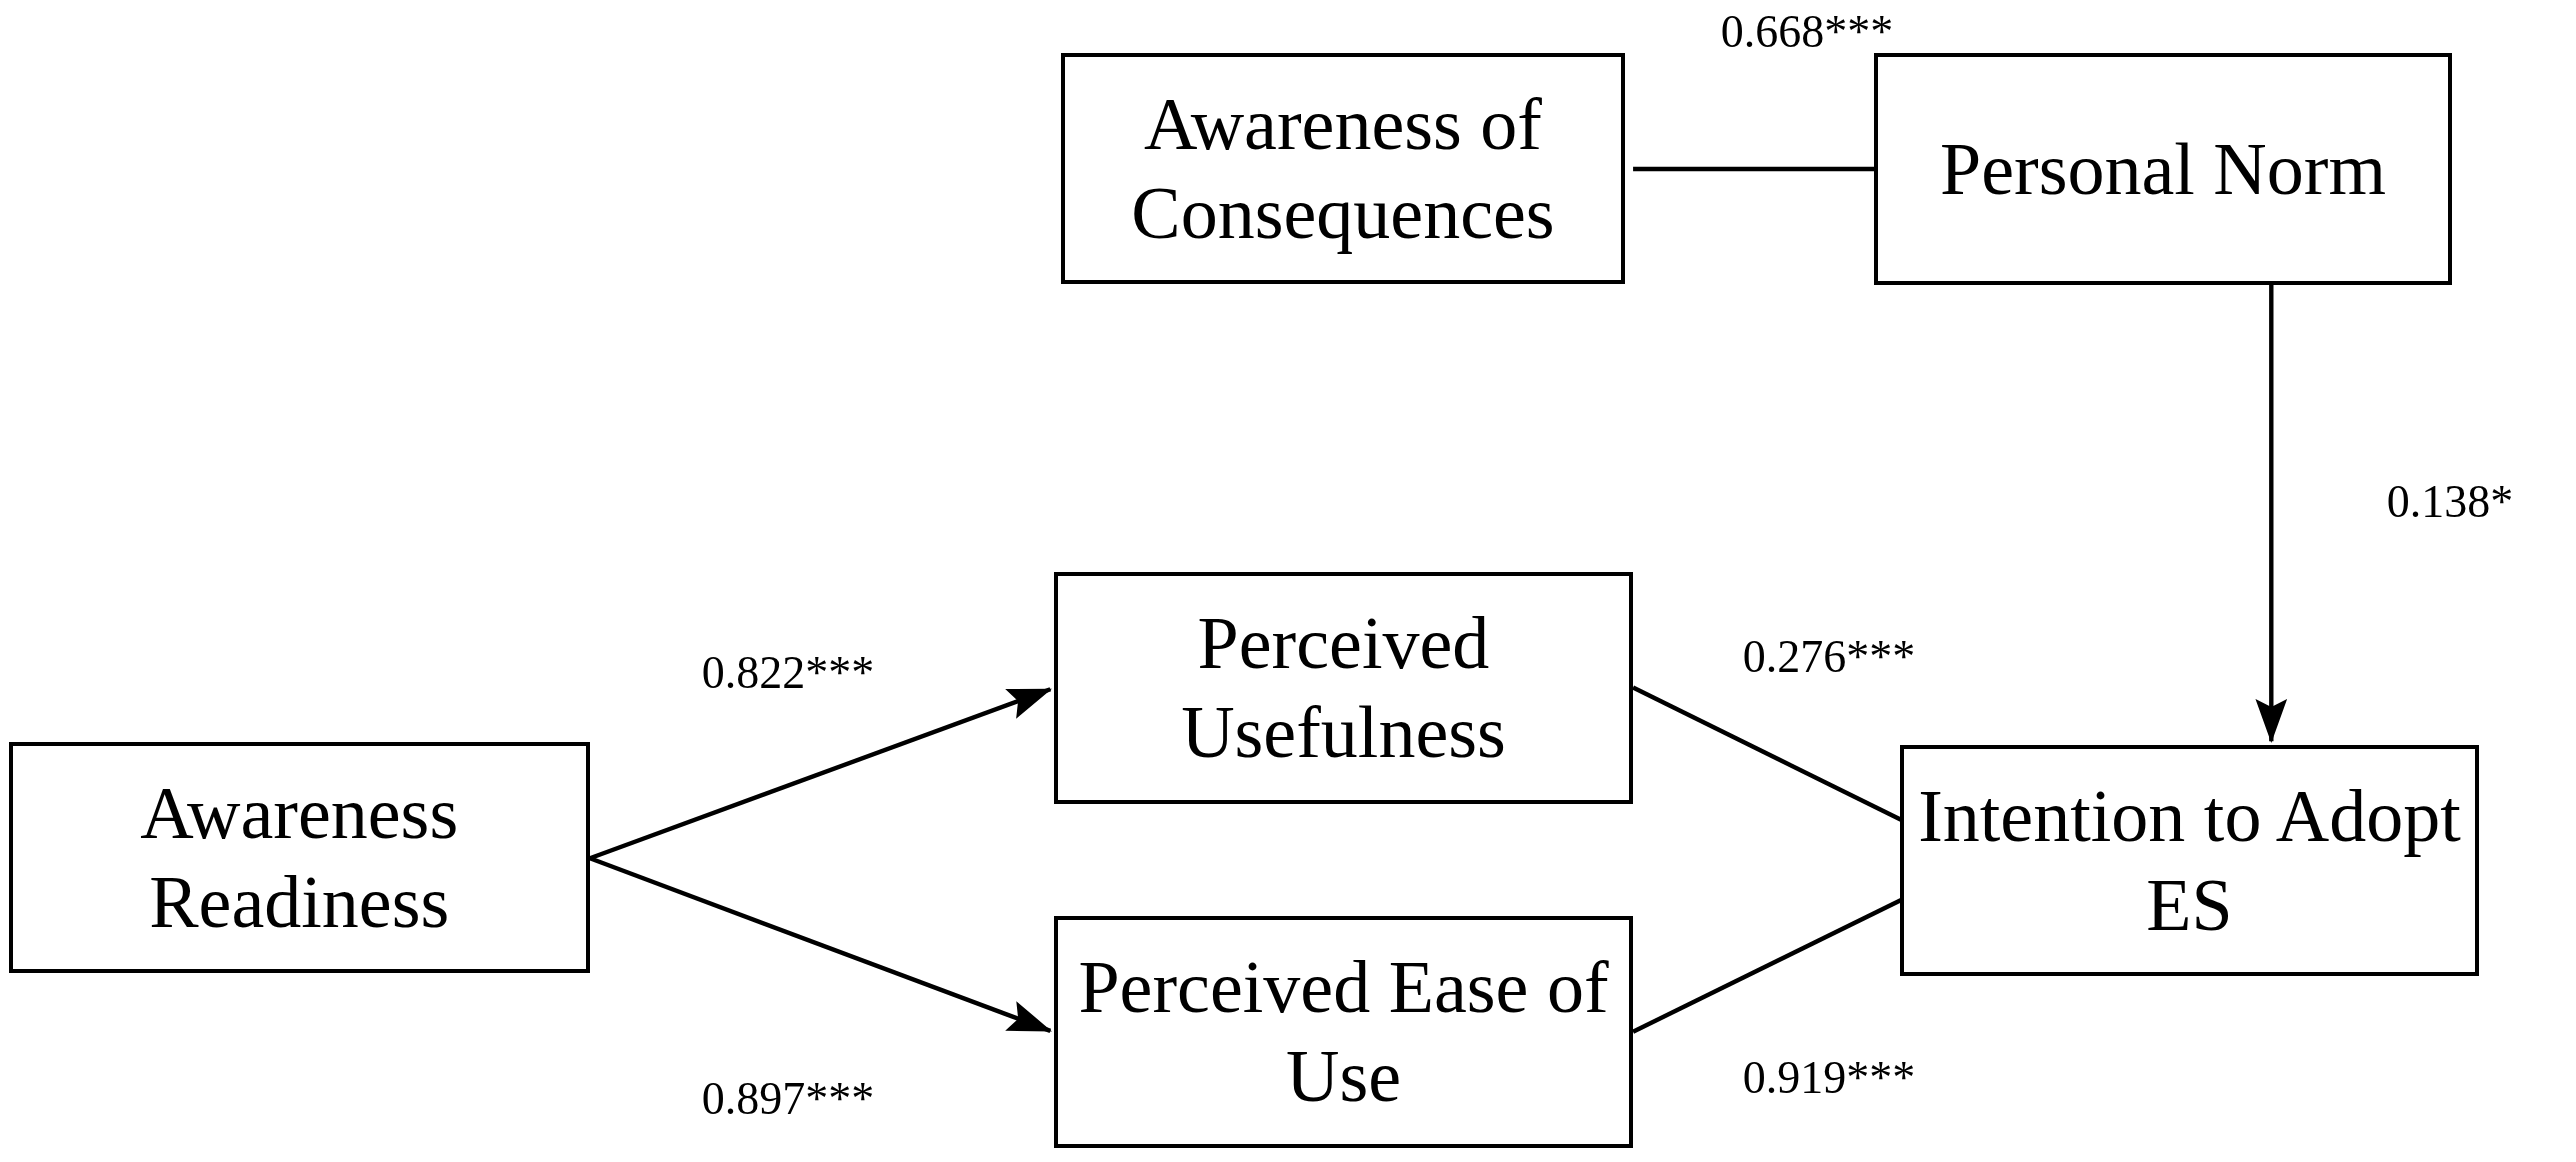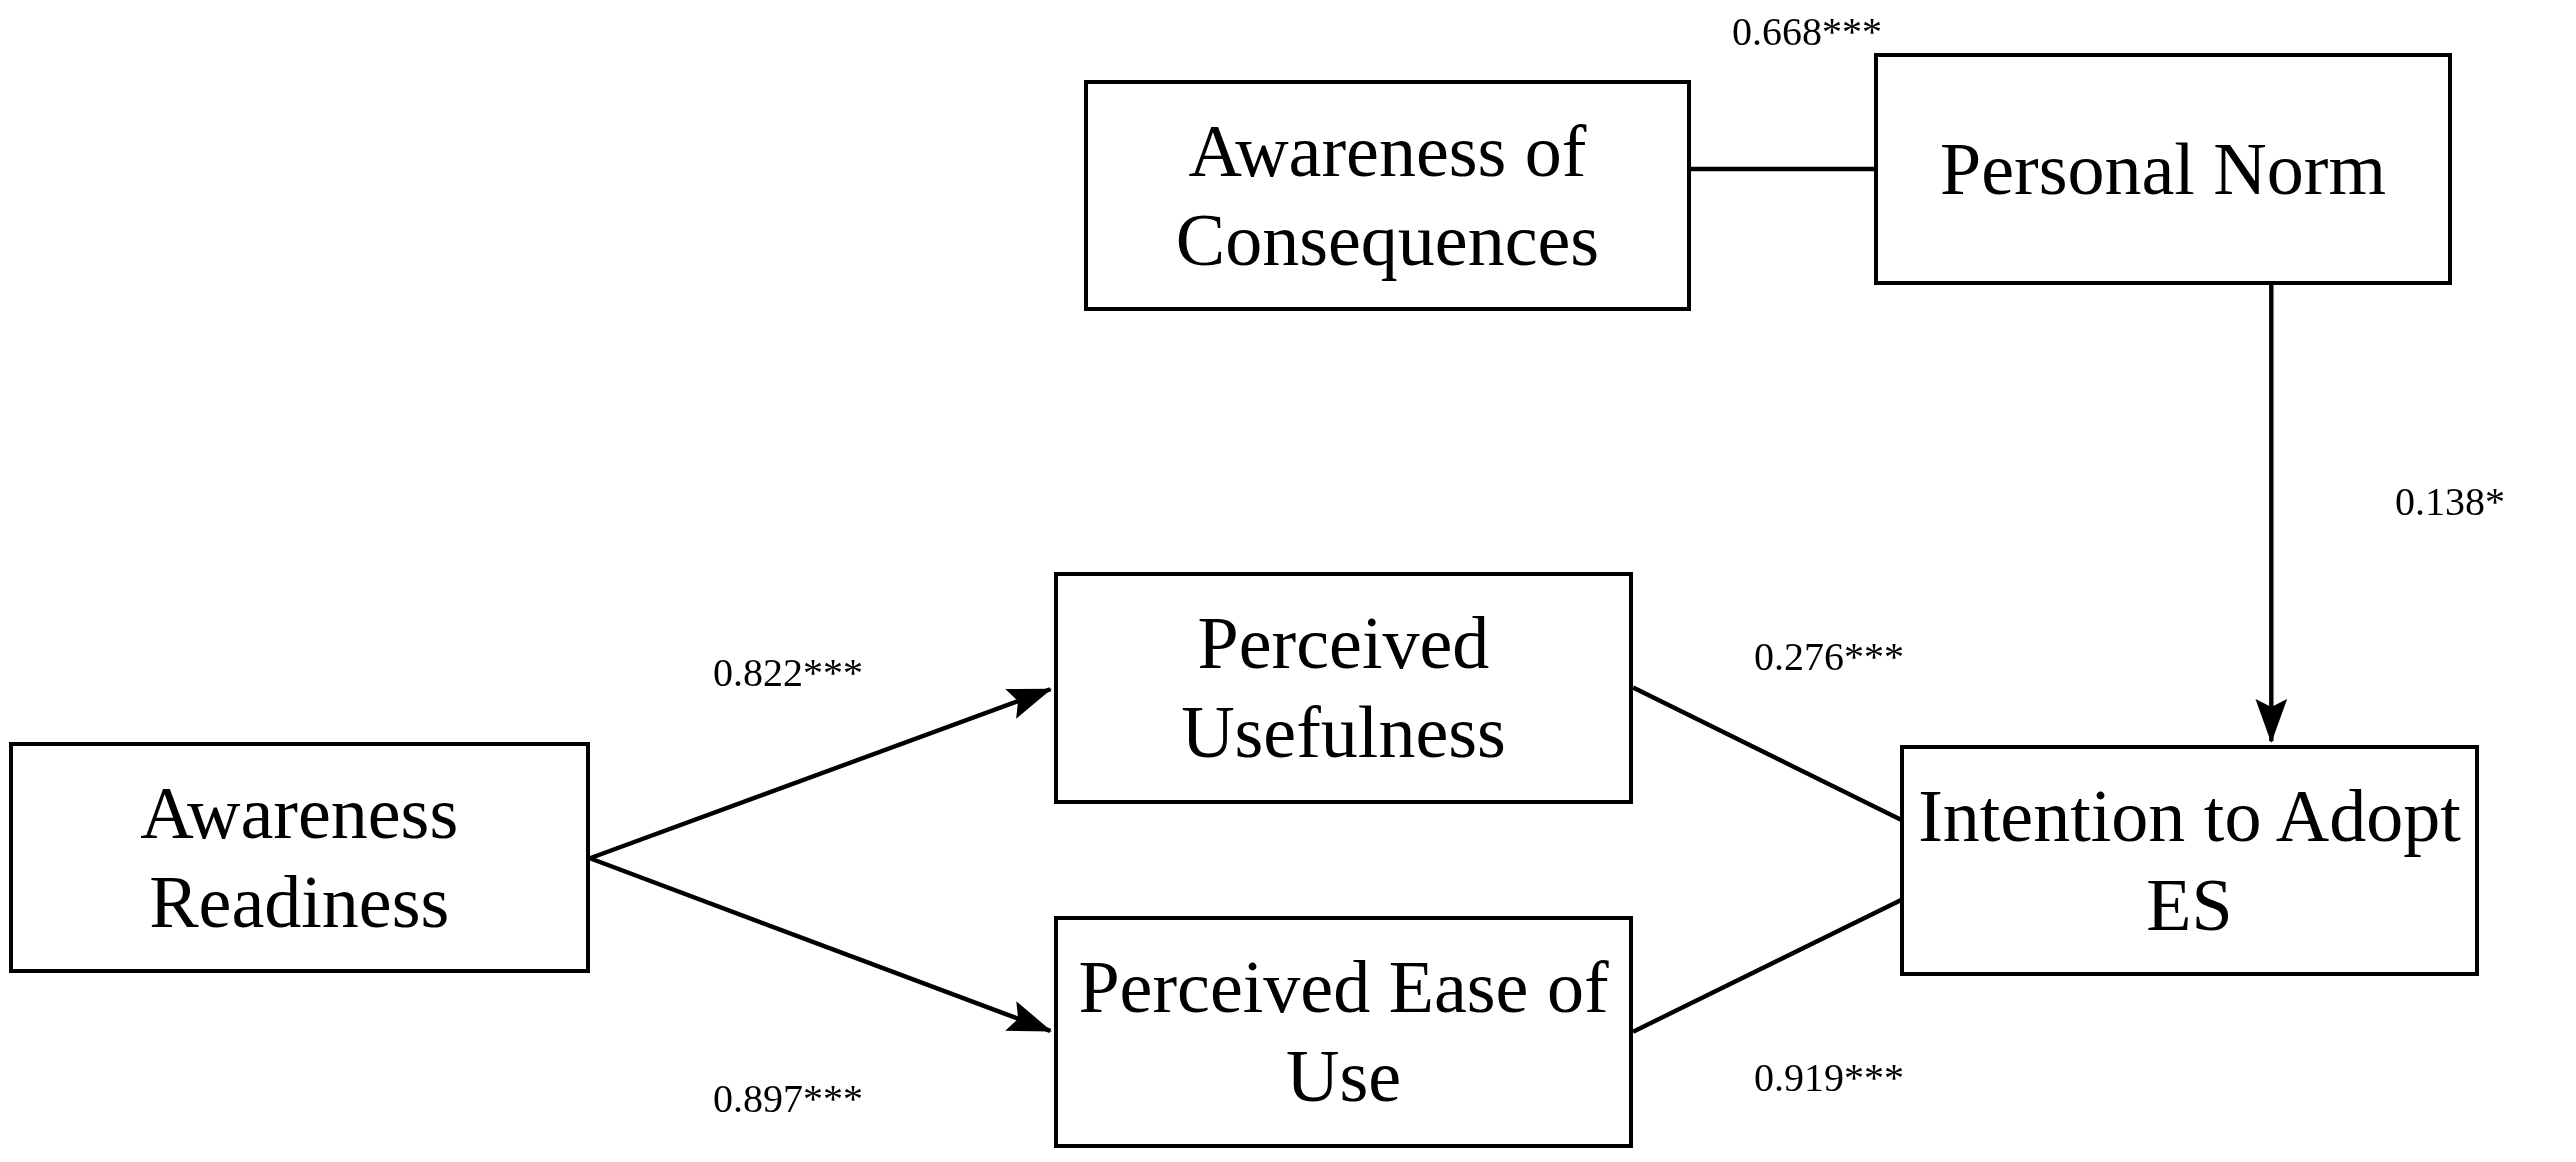--- a/index.html
+++ b/index.html
@@ -35,27 +35,27 @@
     font-size: 74px;
     line-height: 1.2;
   }
   .node .node-text {
     white-space: pre-line;
     padding: 0 1.8px;
   }
   .edge-label {
     position: absolute;
     transform: translate(-50%, -50%);
-    font-size: 40px;
+    font-size: 46px;
     line-height: 1;
     white-space: nowrap;
   }
   
   #node-tr   { left: 8.8px;   top: 742px;  width: 581px; height: 231px; }
-  #node-ac   { left: 1084px; top: 53px;   width: 607px; height: 231px; margin-top: 27px; }
+  #node-ac   { left: 1061px; top: 53px;   width: 564px; height: 231px; }
   #node-pn   { left: 1874px; top: 53px;   width: 578px; height: 232px; }
   #node-pu   { left: 1054px; top: 572px;  width: 579px; height: 232px; }
   #node-peou { left: 1054px; top: 916px; width: 579px; height: 232px; }
   #node-ia   { left: 1900px; top: 745px;  width: 579px; height: 231px; }
   
   #elabel-0 { left: 1807px; top: 32px;   }
   #elabel-1 { left: 2434px; top: 502px; margin-left: 16px;  }
   #elabel-2 { left: 788px;  top: 673px;  }
   #elabel-3 { left: 788px;  top: 1099px; }
   #elabel-4 { left: 1829px; top: 657px;  }

